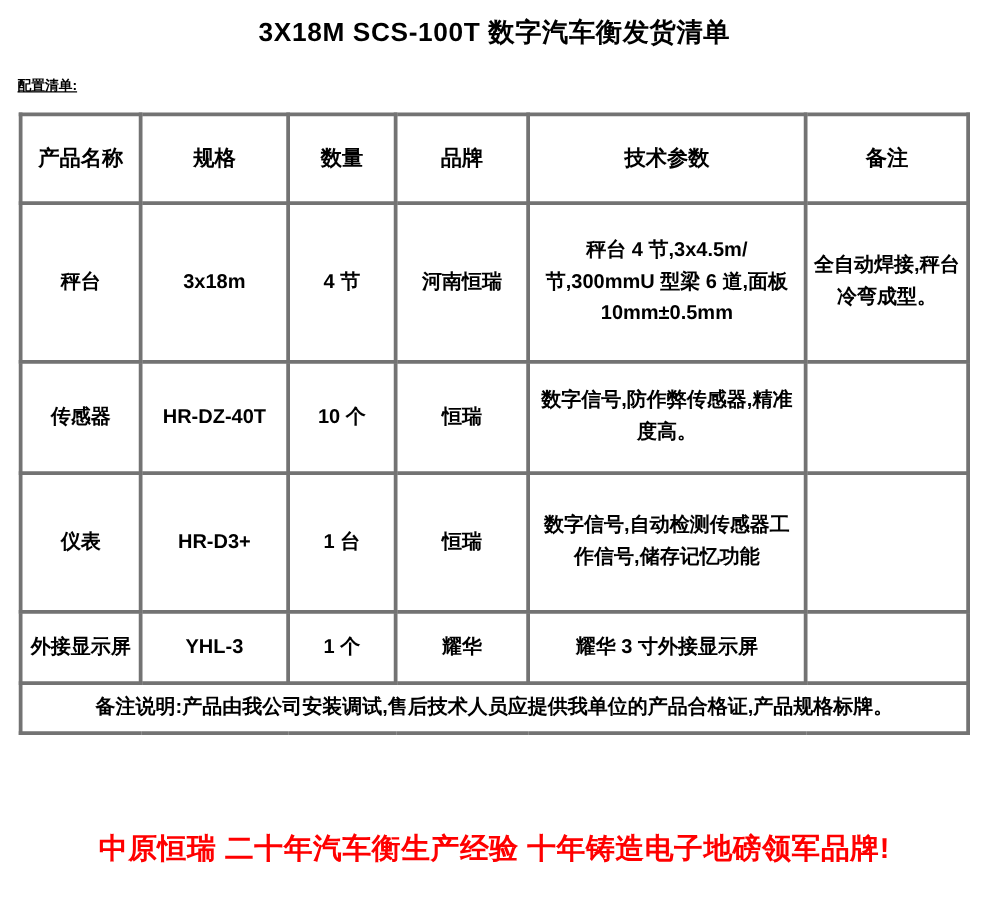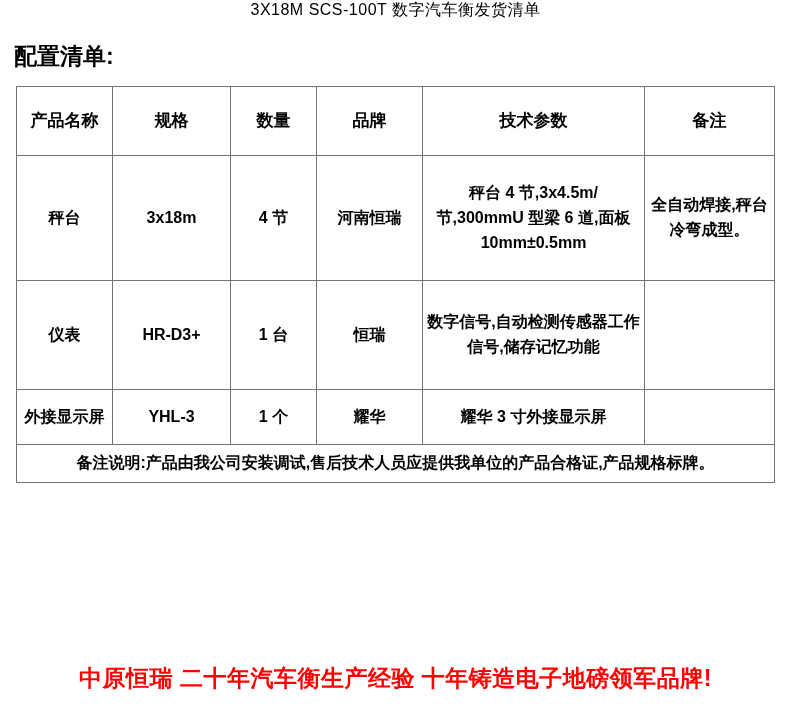--- a/index.html
+++ b/index.html
@@ -16,39 +16,40 @@
     overflow: hidden;
   }
   .page {
     width: 791px;
     height: 718px;
     position: relative;
     box-sizing: border-box;
   }
   .doc-title {
     text-align: center;
-    font-size: 16px;
-    font-weight: normal;
+    font-size: 21px;
+    font-weight: bold;
     letter-spacing: 0.5px;
-    padding-top: 0;
+    padding-top: 14px;
     line-height: 1.2;
   }
   .subtitle {
-    font-size: 23px;
+    font-size: 11px;
     font-weight: bold;
     margin: 22px 0 0 14px;
+    text-decoration: underline;
   }
   table.spec {
     border-collapse: collapse;
     width: 758px;
     margin: 14px auto 0 auto;
     table-layout: fixed;
   }
   table.spec td, table.spec th {
-    border: 1px solid #737373;
+    border: 3px solid #737373;
     text-align: center;
     vertical-align: middle;
     font-size: 16px;
     font-weight: bold;
     padding: 6px 4px;
     line-height: 1.55;
   }
   table.spec thead td {
     height: 56px;
     font-size: 17px;
@@ -120,20 +121,28 @@
     </thead>
     <tbody>
       <tr class="r-platform">
         <td class="cell-name">秤台</td>
         <td>3x18m</td>
         <td>4 节</td>
         <td>河南恒瑞</td>
         <td class="cell-tech">秤台 4 节,3x4.5m/节,300mmU 型梁 6 道,面板 10mm±0.5mm</td>
         <td class="cell-remark">全自动焊接,秤台冷弯成型。</td>
       </tr>
+      <tr class="r-sensor">
+        <td class="cell-name">传感器</td>
+        <td>HR-DZ-40T</td>
+        <td>10 个</td>
+        <td>恒瑞</td>
+        <td class="cell-tech">数字信号,防作弊传感器,精准度高。</td>
+        <td class="cell-remark"></td>
+      </tr>
       <tr class="r-meter">
         <td class="cell-name">仪表</td>
         <td>HR-D3+</td>
         <td>1 台</td>
         <td>恒瑞</td>
         <td class="cell-tech">数字信号,自动检测传感器工作信号,储存记忆功能</td>
         <td class="cell-remark"></td>
       </tr>
       <tr class="r-display">
         <td class="cell-name">外接显示屏</td>

